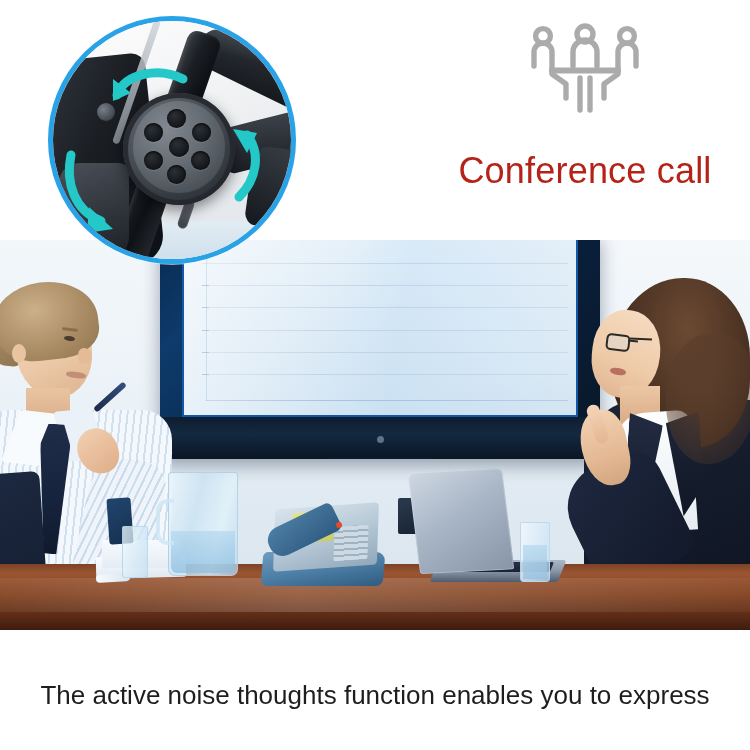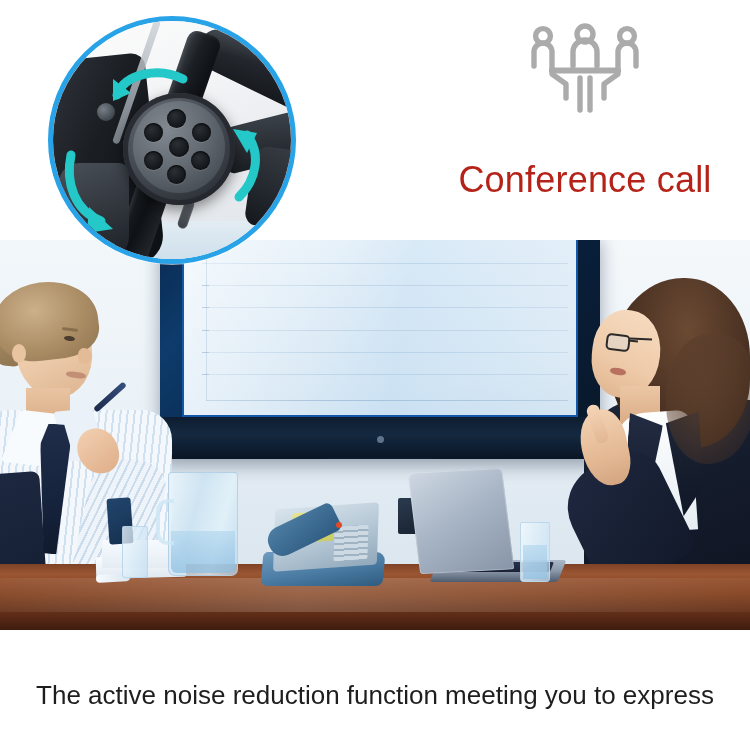--- a/index.html
+++ b/index.html
@@ -12,21 +12,21 @@
   }
   .page { position:relative; width:750px; height:750px; background:#fff; }
 
   
   .header-zone { position:absolute; left:0; top:0; width:750px; height:240px; background:#ffffff; z-index:5; }
 
   
   .headline-block { position:absolute; left:430px; top:22px; width:310px; height:190px; z-index:30;
       display:flex; flex-direction:column; align-items:center; }
   .conf-icon { width:128px; height:108px; display:block; }
-  .headline-title { margin-top:29px; font-size:36px; letter-spacing:0.2px;
+  .headline-title { margin-top:20px; font-size:36px; letter-spacing:0.2px;
       color:#B52318; font-family:"Liberation Sans", sans-serif; white-space:nowrap; }
 
   
   .photo { position:absolute; left:0; top:240px; width:750px; height:390px; overflow:hidden; z-index:3; background:#dfe9f2; }
 
   
   .wall { position:absolute; inset:0;
       background:linear-gradient(180deg,#eef4f8 0%,#e7eff6 45%,#dfe9f1 70%,#d7e3ec 100%); }
   .wall-panel-l { position:absolute; left:0; top:0; width:160px; height:330px;
       background:linear-gradient(180deg,#f2f7fa 0%,#e4edf4 100%); }
@@ -484,16 +484,16 @@
       <path d="M28 58 L52 80 L26 84 Z" fill="#24C8C8"></path>
     </svg>
 
     <svg class="arrow-svg" style="left:164px;top:106px;" width="48" height="80" viewBox="0 0 48 80">
       <path d="M30 8 C44 26, 40 52, 22 70" fill="none" stroke="#24C8C8" stroke-width="9" stroke-linecap="round"></path>
       <path d="M16 2 L40 6 L30 26 Z" fill="#24C8C8"></path>
     </svg>
   </div>
 
   <div class="caption">
-    <div class="caption-line">The active noise reduction function meeting you to express</div>
+    <div class="caption-line">The active noise thoughts function enables you to express</div>
   </div>
 
 </div>
 
 </body></html>

